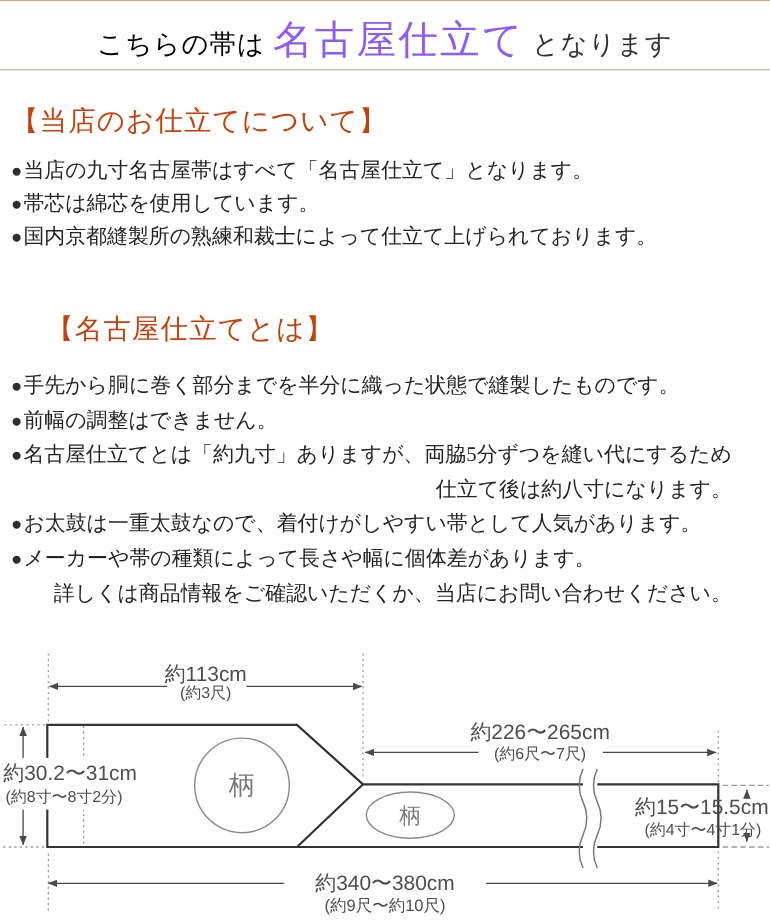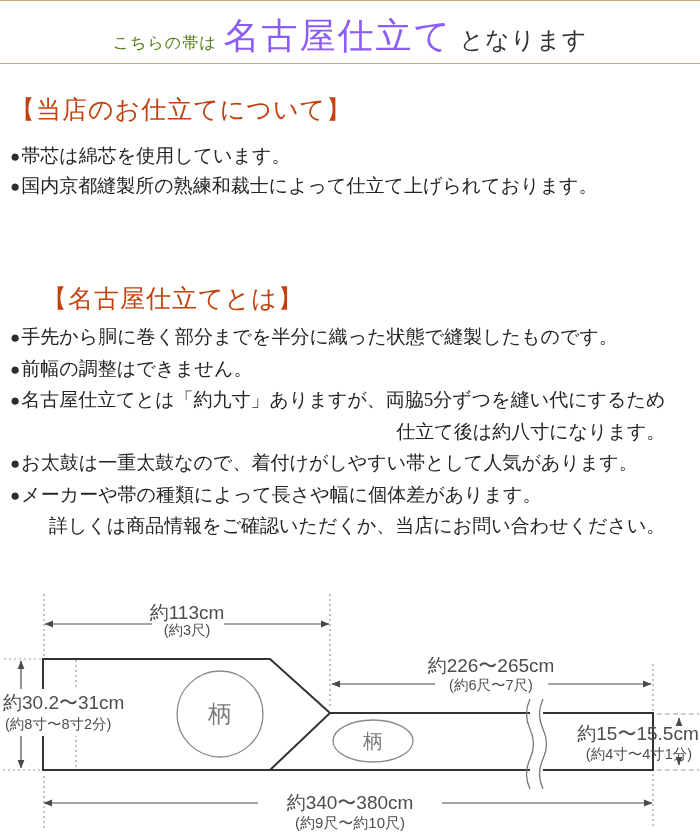--- a/index.html
+++ b/index.html
@@ -6,32 +6,32 @@
   .page{
     position:relative;width:700px;height:840px;background:#fff;
     border-top:1px solid #c9ad80;box-sizing:border-box;overflow:hidden;
     font-family:"Liberation Serif","DejaVu Serif",serif;color:#222;
   }
   .hdr{
     position:absolute;top:0;left:0;right:0;height:63px;
     border-bottom:1px solid #c9ad80;box-sizing:border-box;
     display:flex;align-items:baseline;justify-content:center;padding-top:11px;
   }
-  .hdr .pre{font-size:16px;color:#4d7c0f;letter-spacing:1px;}
+  .hdr .pre{font-size:24px;color:#000000;letter-spacing:1px;}
   .hdr .hi{font-size:36px;color:#8b5cf6;margin:0 7px;letter-spacing:2px;}
   .hdr .suf{font-size:24px;color:#333;letter-spacing:1px;}
   .sec-h{
     position:absolute;left:10px;font-size:25px;color:#c2410c;
     letter-spacing:1px;white-space:nowrap;
   }
   .sec-h.h1{top:92px;}
   .sec-h.h2{top:281px;margin-left:32px;}
   .list{position:absolute;left:10px;font-size:19px;color:#242424;}
   .list.l1{top:140px;}
-  .list.l2{top:320px;}
+  .list.l2{top:334px;}
   .row{height:30px;line-height:30px;white-space:nowrap;}
   .l2 .row{height:31.5px;line-height:31.5px;}
   .row .mk{font-size:17px;color:#2d2d2d;margin-right:1px;}
   .row.cont{padding-left:23px;text-align:right;}
   .diagram{position:absolute;top:585px;left:0;}
   .dimtext{font-family:"Liberation Sans","DejaVu Sans",sans-serif;fill:#4d4d4d;}
   .garatext{font-family:"Liberation Sans","DejaVu Sans",sans-serif;fill:#787878;}
 </style>
 </head>
 <body>
@@ -40,20 +40,21 @@
 
   <div class="hdr">
     <span class="pre">こちらの帯は</span>
     <span class="hi">名古屋仕立て</span>
     <span class="suf">となります</span>
   </div>
 
   <div class="sec-h h1">【当店のお仕立てについて】</div>
 
   <div class="list l1">
+    <div class="row"><span class="mk">●</span><span>当店の九寸名古屋帯はすべて「名古屋仕立て」となります。</span></div>
     <div class="row"><span class="mk">●</span><span>帯芯は綿芯を使用しています。</span></div>
     <div class="row"><span class="mk">●</span><span>国内京都縫製所の熟練和裁士によって仕立て上げられております。</span></div>
   </div>
 
   <div class="sec-h h2">【名古屋仕立てとは】</div>
 
   <div class="list l2">
     <div class="row"><span class="mk">●</span><span>手先から胴に巻く部分までを半分に織った状態で縫製したものです。</span></div>
     <div class="row"><span class="mk">●</span><span>前幅の調整はできません。</span></div>
     <div class="row"><span class="mk">●</span><span>名古屋仕立てとは「約九寸」ありますが、両脇5分ずつを縫い代にするため</span></div>

